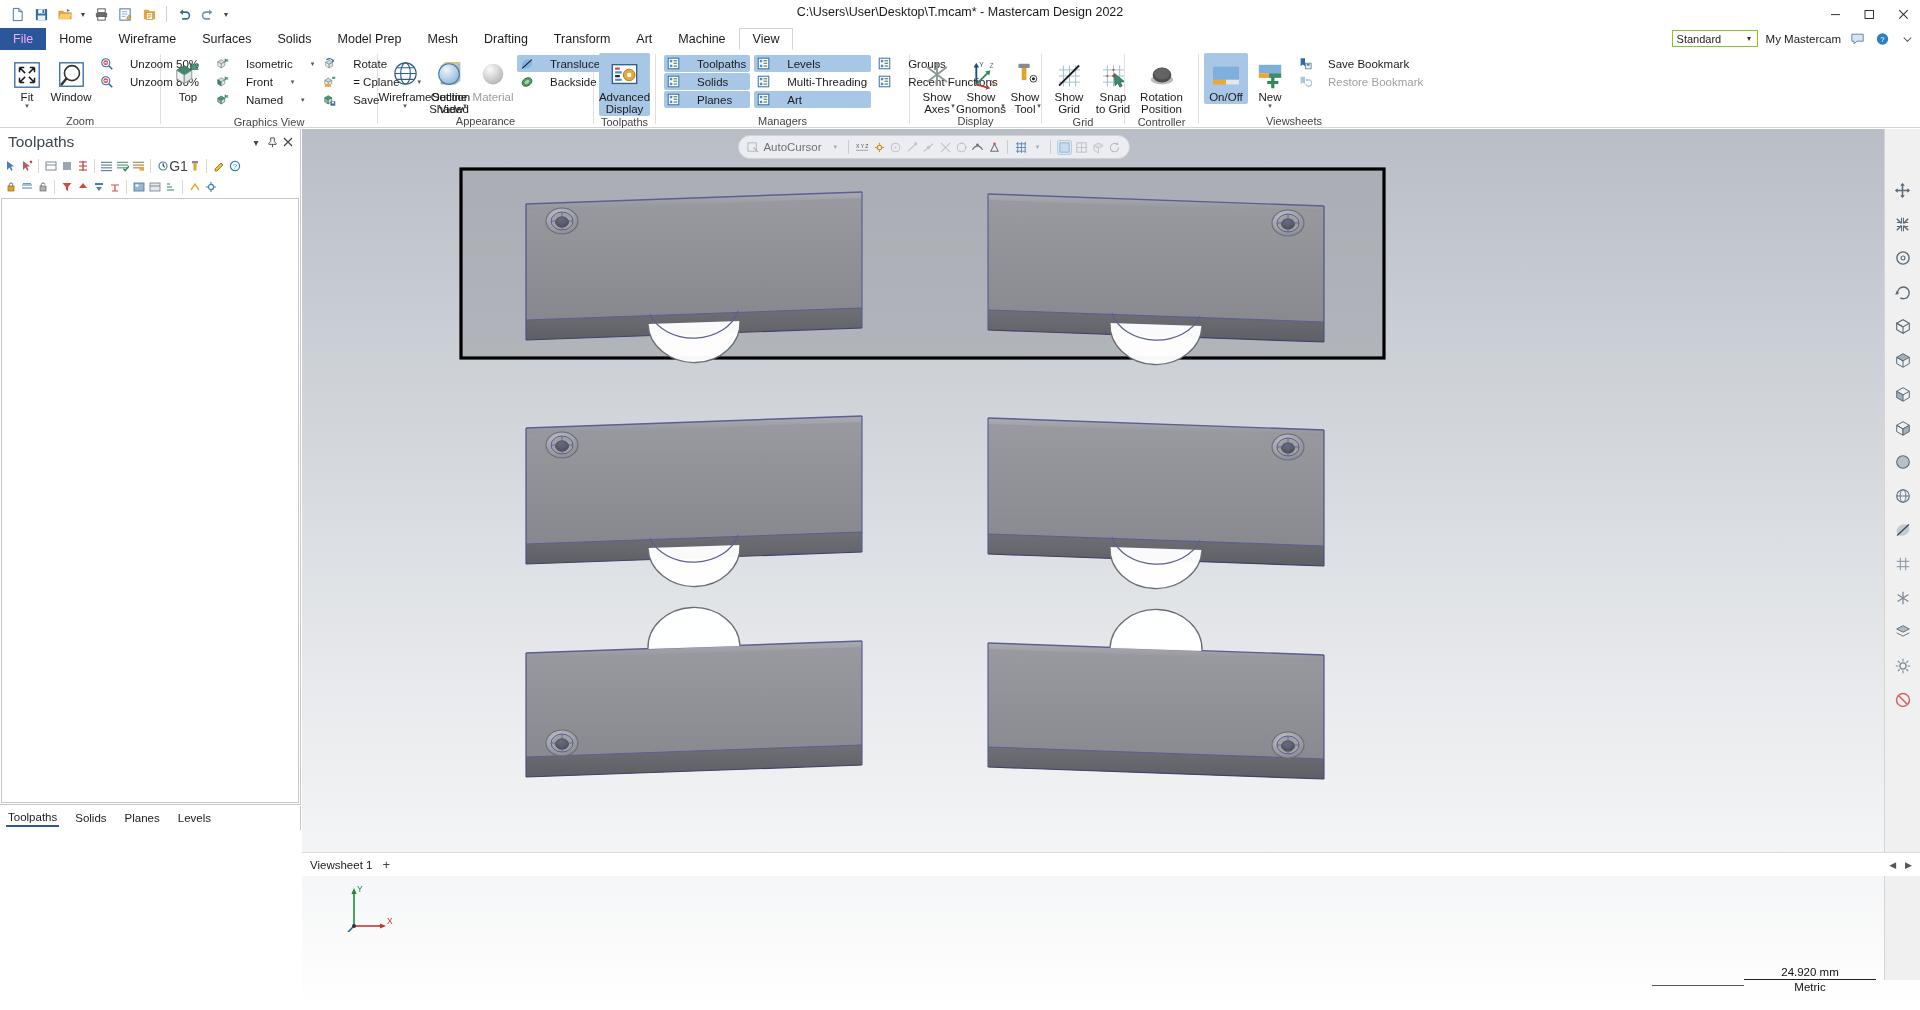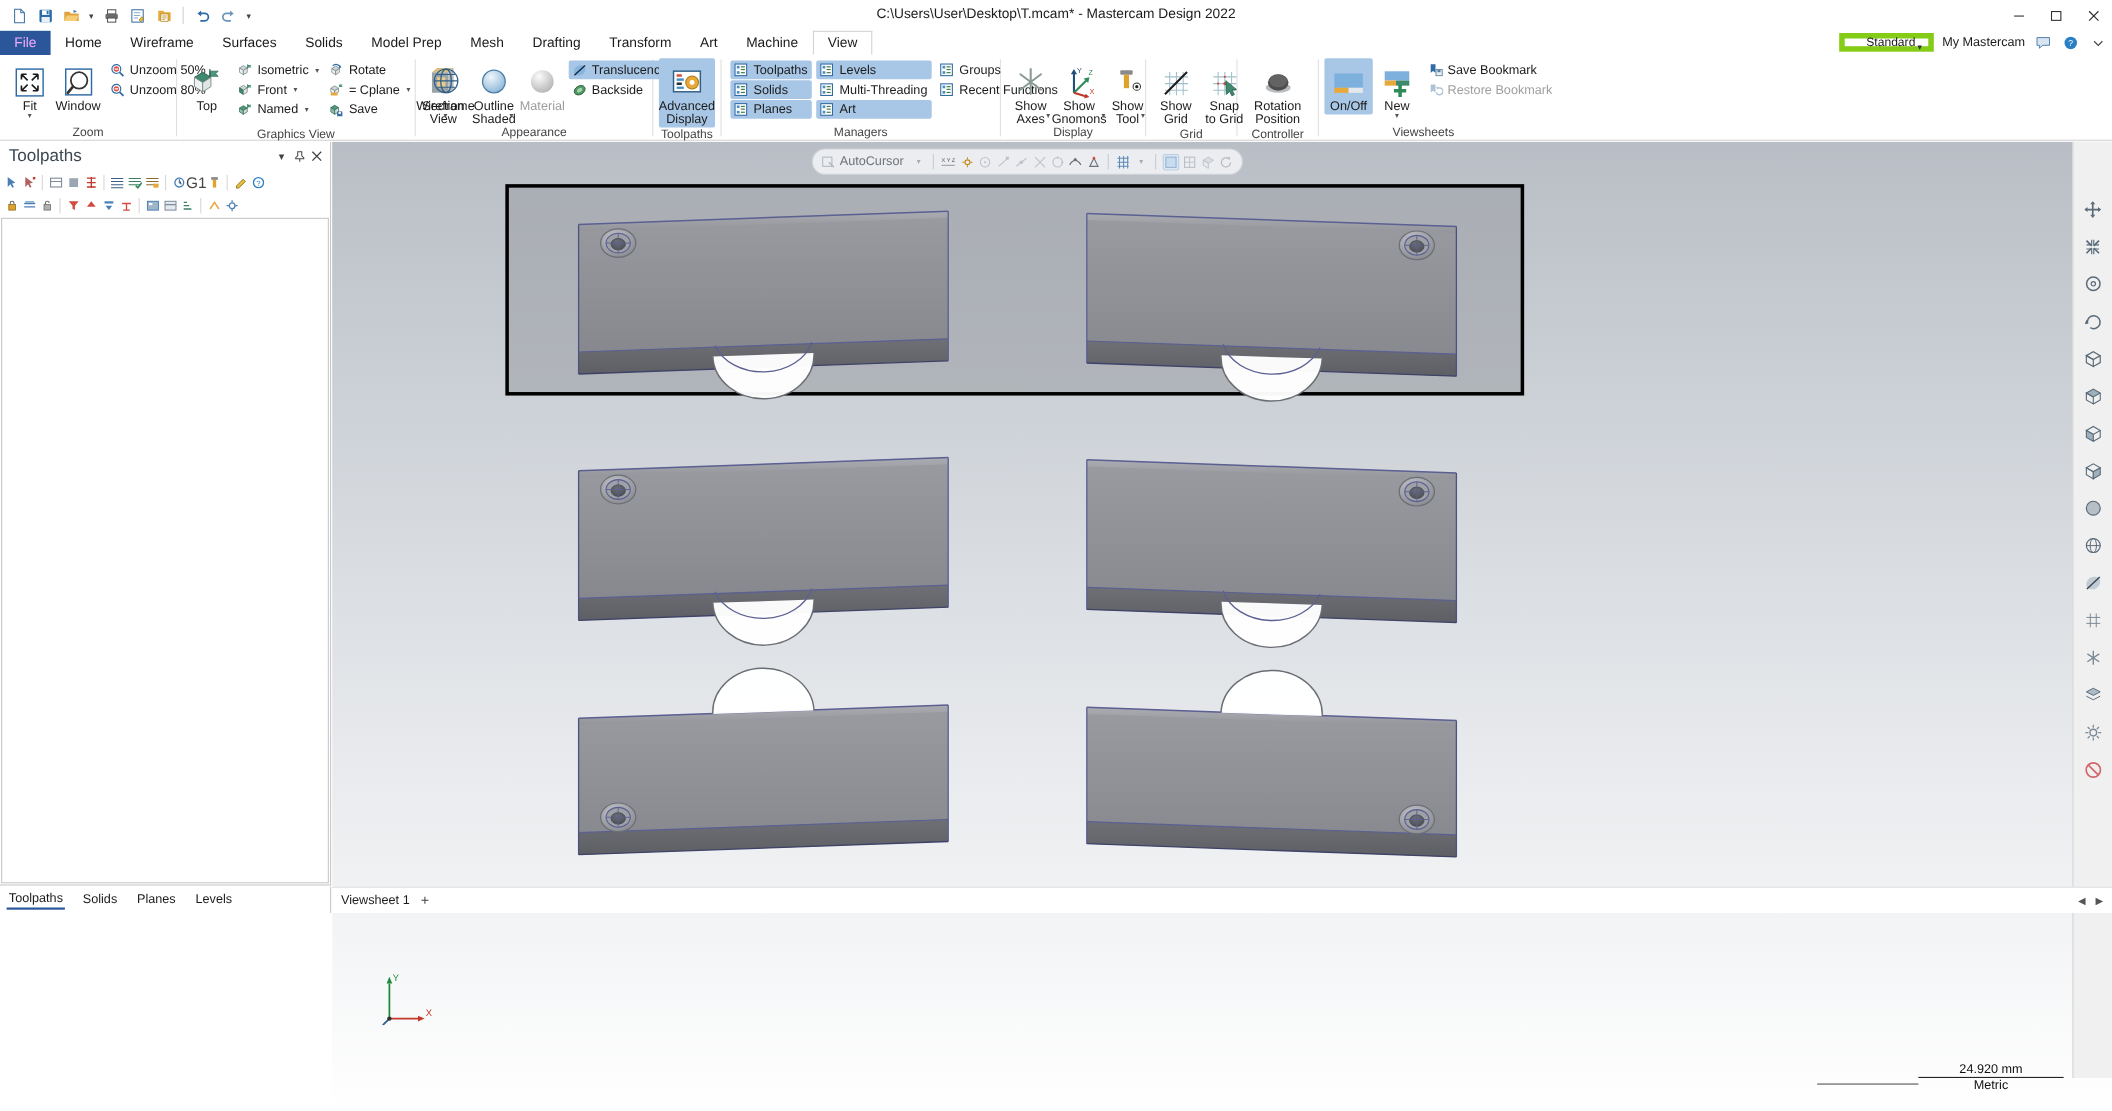--- a/index.html
+++ b/index.html
@@ -44,22 +44,22 @@
   }
   .tab.file { background:#2b579a; color:#f0abfc; font-weight:normal; }
   .tab.active {
     background:#ffffff; border:1px solid #d4d4d4; border-bottom-color:#ffffff;
     position:relative; z-index:3;
   }
   .tabright {
     position:absolute; right:4px; top:2px; display:flex; align-items:center; gap:8px;
   }
   .combo {
-    width:86px; height:17px; border:5px solid #84cc16; background:#fff;
-    font-size:11px; display:flex; align-items:center; padding-left:20px;
+    width:86px; height:17px; border:1px solid #84cc16; background:#fff;
+    font-size:11px; display:flex; align-items:center; padding-left:4px;
     position:relative; cursor:pointer;
   }
   .combo .arrow {
     position:absolute; right:0; top:0; width:15px; height:15px;
     display:flex; align-items:center; justify-content:center; font-size:8px; color:#333;
   }
   .mymc { font-size:11.5px; color:#1b1b1b; cursor:pointer; }
   .hicon { width:17px; height:17px; display:flex; align-items:center; justify-content:center; cursor:pointer; }
 
   
@@ -81,21 +81,21 @@
   }
   .bigbtn .bi { height:36px; display:flex; align-items:flex-end; justify-content:center; }
   .bigbtn .bl {
     font-size:11.5px; text-align:center; line-height:12px; color:#1b1b1b; margin-top:1px;
   }
   .bigbtn.sel { background:#a8c6e5; }
   .bigbtn.disabled .bl { color:#9d9d9d; }
 
   .smallcol { display:flex; flex-direction:column; justify-content:flex-start; gap:1px; padding-top:2px; }
   .smallbtn {
-    display:flex; align-items:center; gap:4px; padding:1px 4px 1px 2px; cursor:pointer;
+    display:flex; align-items:center; gap:16px; padding:1px 4px 1px 2px; cursor:pointer;
     font-size:11.5px; color:#1b1b1b; height:17px; border-radius:2px; white-space:nowrap;
   }
   .smallbtn.sel { background:#a8c6e5; }
   .smallbtn .si { width:15px; height:15px; display:flex; align-items:center; justify-content:center; flex:0 0 15px; }
   .smallbtn .carr { font-size:7px; color:#555; margin-left:2px; }
   .smallbtn.dis { color:#a0a0a0; }
 
   .mgrid { display:grid; grid-template-columns:auto auto auto; grid-auto-rows:17px; gap:1px 4px; padding-top:2px; }
 
   
@@ -157,21 +157,21 @@
 
   
   .leftstatus {
     position:absolute; left:0; top:806px; width:301px; height:24px;
     display:flex; align-items:center; gap:14px; padding-left:6px;
     background:#ffffff; border-right:1px solid #c8c8c8;
   }
   .lsitem { font-size:11.5px; color:#1b1b1b; cursor:pointer; padding:2px 2px; }
   .lsitem.active { border-bottom:2px solid #2b579a; }
   .sheetbar {
-    position:absolute; left:302px; top:806px; right:0; height:24px;
+    position:absolute; left:302px; top:852px; right:0; height:24px;
     background:#ffffff; display:flex; align-items:center; padding-left:8px; gap:10px;
     border-top:1px solid #dcdcdc;
   }
   .sheet-tab { font-size:11.5px; color:#1b1b1b; cursor:pointer; }
   .sheet-add { font-size:13px; color:#444; cursor:pointer; }
   .sheet-nav { position:absolute; right:8px; display:flex; gap:9px; align-items:center; color:#555; font-size:9px; }
 </style>
 </head>
 <body>
 

